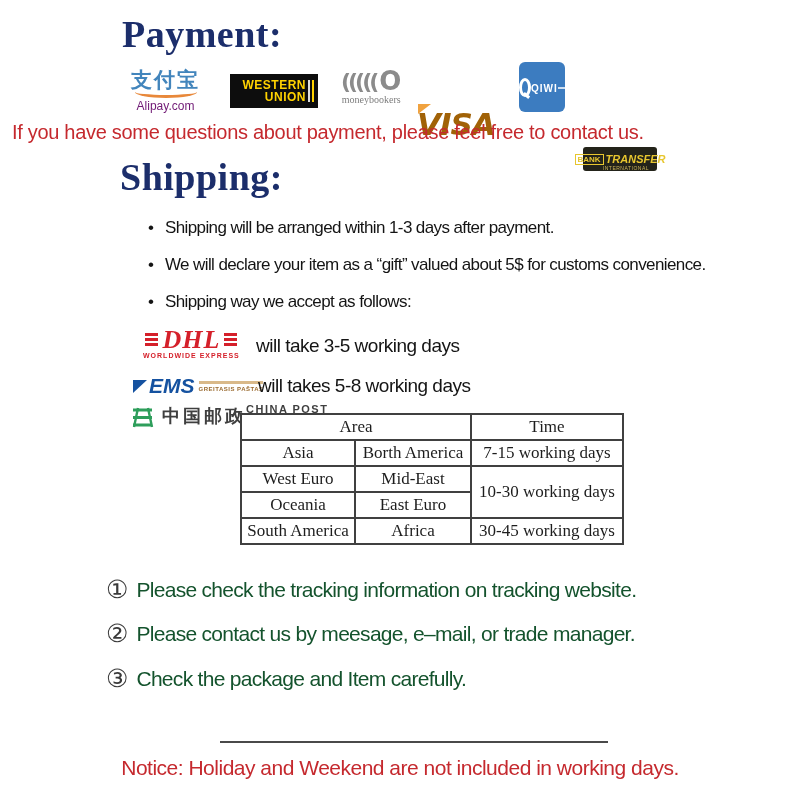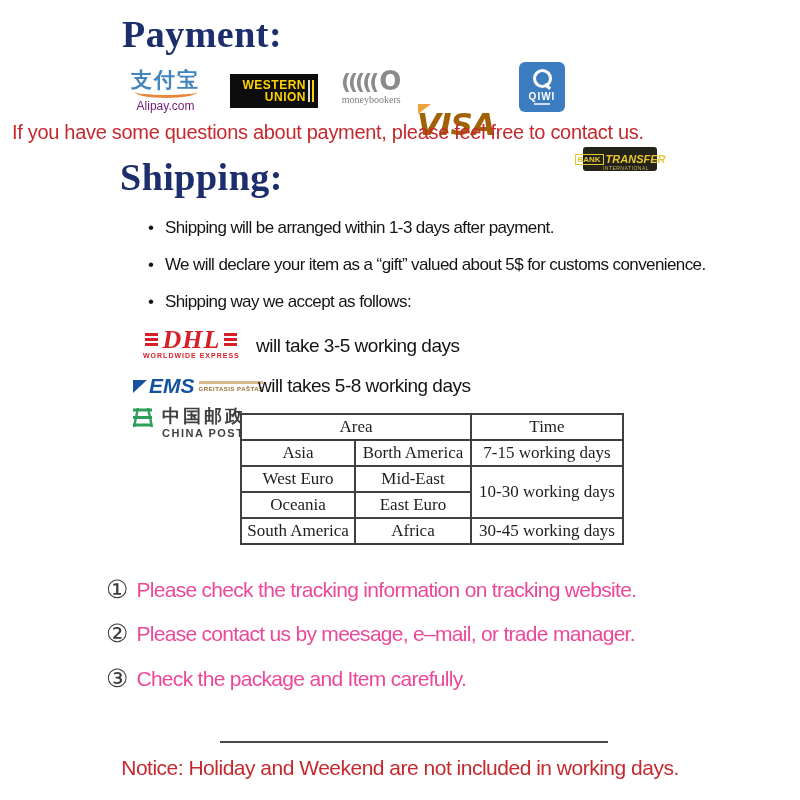--- a/index.html
+++ b/index.html
@@ -46,21 +46,21 @@
   .mb-ring { font-size: 26px; font-weight: bold; margin-left: 3px; font-family: "DejaVu Sans", sans-serif; }
   .mb-label { font-size: 10px; color: #7d7d7d; margin-top: -2px; font-family: Liberation Serif, serif; }
 
   .visa-wrap { position: relative; }
   .visa-tri { position: absolute; left: 1px; top: -2px; width: 0; height: 0;
     border-top: 10px solid #f0a23f; border-right: 13px solid transparent; }
   .visa-text { font-size: 31px; font-weight: 900; font-style: italic; color: #a16207;
     letter-spacing: -1px; font-family: "DejaVu Sans", sans-serif; }
 
   .qiwi-box { width: 46px; height: 50px; background: #3c7cc0; border-radius: 6px;
-    display: flex; flex-direction: column; align-items: center; justify-content: center; }
+    display: flex; flex-direction: row; align-items: center; justify-content: center; }
   .qiwi-q { width: 19px; height: 19px; border: 3px solid #ffffff; border-radius: 50%; position: relative; }
   .qiwi-q-tail { position: absolute; right: -2px; bottom: -3px; width: 7px; height: 3px; background: #ffffff; transform: rotate(40deg); }
   .qiwi-label { color: #ffffff; font-weight: bold; font-size: 10px; letter-spacing: 1px; margin-top: 3px; }
   .qiwi-underline { width: 16px; height: 2px; background: rgba(255,255,255,0.75); margin-top: 1px; }
 
   .bt-box { width: 74px; height: 24px; background: #23231a; border-radius: 3px;
     display: flex; align-items: center; justify-content: center; position: relative; }
   .bt-bank { font-size: 8px; font-weight: bold; color: #e7c62f; border: 1px solid #e7c62f; padding: 0 2px; }
   .bt-transfer { font-size: 11px; font-weight: 900; font-style: italic; color: #e7c62f; margin-left: 2px; }
   .bt-sub { position: absolute; bottom: 0px; right: 8px; font-size: 5px; color: #cbb35a; letter-spacing: 0.5px; }
@@ -87,21 +87,21 @@
 
   .ems-logo { display: flex; align-items: center; }
   .ems-flag { width: 0; height: 0; border-top: 13px solid #1552a0; border-right: 14px solid transparent; margin-right: 2px; }
   .ems-text { font-size: 21px; font-weight: 900; font-style: italic; color: #1552a0; letter-spacing: 0px; }
   .ems-stripe-block { margin-left: 4px; display: flex; flex-direction: column; }
   .ems-stripe { width: 64px; height: 3px; background: #d9b98a; margin-bottom: 2px; }
   .ems-tagline { font-size: 6px; font-weight: bold; color: #9a6a2f; letter-spacing: 0.5px; line-height: 1; }
 
   .cp-logo { display: flex; align-items: flex-start; }
   .cp-emblem { margin-right: 7px; margin-top: 2px; }
-  .cp-textcol { display: flex; flex-direction: column; }
+  .cp-textcol { display: flex; flex-direction: row; }
   .cp-cn { font-size: 18px; font-weight: bold; color: #3f3f3f; letter-spacing: 3px; font-family: "DejaVu Sans", sans-serif; }
   .cp-en { font-size: 11px; font-weight: bold; color: #3f3f3f; letter-spacing: 1.5px; margin-top: -1px; }
 
   
   table.ship-table {
     border-collapse: collapse;
     font-family: "Liberation Serif", serif;
     color: #1d1d1d;
     background: #ffffff;
   }
@@ -114,21 +114,21 @@
   }
   .ship-table th { height: 26px; }
   .ship-table td { height: 24px; }
   .col-a { width: 114px; }
   .col-b { width: 116px; }
   .col-t { width: 152px; }
 
   
   .note-row { display: flex; align-items: center; }
   .note-num { font-size: 25px; color: #3a3a3a; margin-right: 8px; line-height: 1; }
-  .note-text { font-size: 21px; color: #ec4899; letter-spacing: -0.7px; }
+  .note-text { font-size: 21px; color: #14532d; letter-spacing: -0.7px; }
 
   .divider { width: 388px; border-top: 2px solid #4a4a4a; }
   .notice {
     width: 800px; text-align: center; font-size: 21px; color: #c5292e; letter-spacing: -0.5px;
   }
 </style>
 </head>
 <body>
 
 <div class="page">

